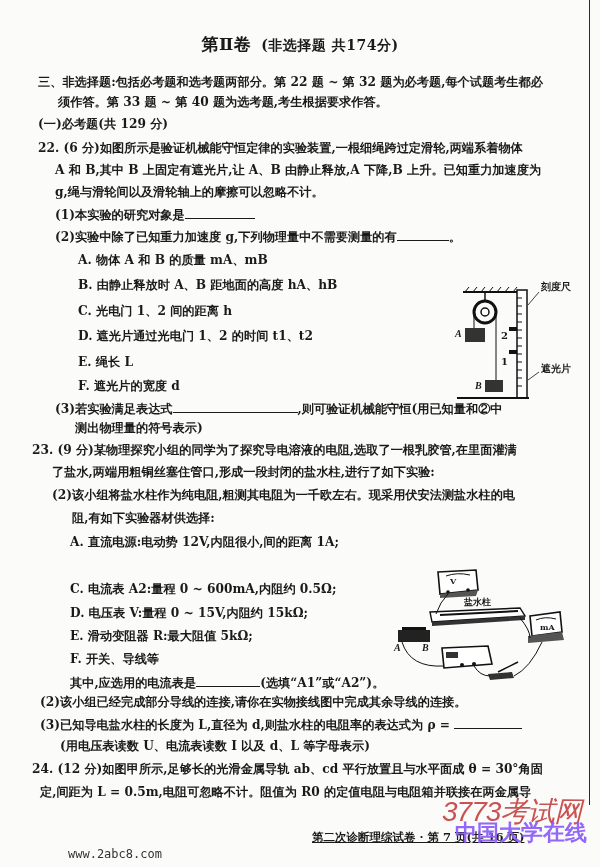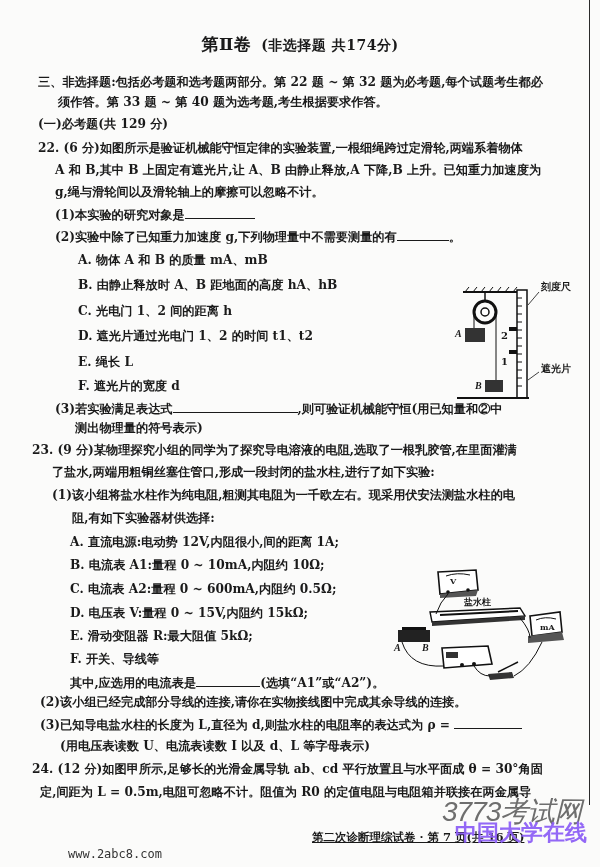--- a/index.html
+++ b/index.html
@@ -19,21 +19,21 @@
   .line {
     position: absolute; white-space: nowrap;
     font-size: 12.2px; font-weight: bold; line-height: 16px;
   }
   .it { font-style: italic; font-family: "Liberation Serif", serif; }
   .blank { display: inline-block; border-bottom: 1px solid #1a1a1a; height: 12px; vertical-align: baseline; }
   .fig { position: absolute; }
   .figlabel { font-size: 10px; font-weight: bold; position: absolute; white-space: nowrap; }
   .footer { position: absolute; top: 830px; left: 312px; font-size: 11.5px; font-weight: bold; white-space: nowrap; text-decoration: underline; }
   .url { position: absolute; top: 847px; left: 68px; font-size: 12px; font-family: "DejaVu Sans Mono", monospace; color: #333; }
-  .wm1 { position: absolute; top: 793px; left: 442px; font-size: 28px; font-style: italic; color: #404040; opacity: 0.75; font-family: "Liberation Sans", sans-serif; letter-spacing: -1px; }
+  .wm1 { position: absolute; top: 793px; left: 442px; font-size: 28px; font-style: italic; color: #b91c1c; opacity: 0.75; font-family: "Liberation Sans", sans-serif; letter-spacing: -1px; }
   .wm2 { position: absolute; top: 818px; left: 455px; font-size: 22px; color: #8b5cf6; font-family: "DejaVu Sans", sans-serif; font-weight: bold; opacity: 0.92; }
 </style>
 </head>
 <body>
 
 <div class="page">
   <div class="right-rule"></div>
 
   <div class="title">
     <span>第Ⅱ卷</span><span class="paren">(非选择题 共174分)</span>
@@ -115,24 +115,23 @@
     <span class="figlabel" style="left:86px;top:0px;text-align:right;">刻度尺</span>
     <span class="figlabel" style="left:86px;top:82px;">遮光片</span>
     <span class="figlabel it" style="left:0px;top:48px;">A</span>
     <span class="figlabel it" style="left:20px;top:100px;">B</span>
     <span class="figlabel" style="left:46px;top:50px;">2</span>
     <span class="figlabel" style="left:46px;top:76px;">1</span>
   </div>
 
   <div class="line" style="top:442px;left:32px;">23. (9 分)某物理探究小组的同学为了探究导电溶液的电阻,选取了一根乳胶管,在里面灌满</div>
   <div class="line" style="top:464px;left:52px;">了盐水,两端用粗铜丝塞住管口,形成一段封闭的盐水柱,进行了如下实验:</div>
-  <div class="line" style="top:487px;left:52px;">(1)该小组将盐水柱作为纯电阻,粗测其电阻为一千欧左右。现采用伏安法测盐水柱的电</div>
+  <div class="line" style="top:487px;left:52px;">(2)该小组将盐水柱作为纯电阻,粗测其电阻为一千欧左右。现采用伏安法测盐水柱的电</div>
   <div class="line" style="top:510px;left:72px;">阻,有如下实验器材供选择:</div>
   <div class="line" style="top:534px;left:70px;">A. 直流电源:电动势 12V,内阻很小,间的距离 1A;</div>
-  <div class="line" style="top:557px;left:70px;">B. 电流表 A1:量程 0 ~ 10mA,内阻约 10Ω;</div>
   <div class="line" style="top:581px;left:70px;">C. 电流表 A2:量程 0 ~ 600mA,内阻约 0.5Ω;</div>
   <div class="line" style="top:605px;left:70px;">D. 电压表 V:量程 0 ~ 15V,内阻约 15kΩ;</div>
   <div class="line" style="top:628px;left:70px;">E. 滑动变阻器 R:最大阻值 5kΩ;</div>
   <div class="line" style="top:651px;left:70px;">F. 开关、导线等</div>
   <div class="line" style="top:674px;left:70px;">
     <span>其中,应选用的电流表是</span><span class="blank" style="width:64px"></span><span>(选填“A1”或“A2”)。</span>
   </div>
   <div class="line" style="top:694px;left:40px;">(2)该小组已经完成部分导线的连接,请你在实物接线图中完成其余导线的连接。</div>
   <div class="line" style="top:716px;left:40px;">
     <span>(3)已知导电盐水柱的长度为 L,直径为 d,则盐水柱的电阻率的表达式为 ρ =</span><span class="blank" style="width:68px;margin-left:4px"></span>

